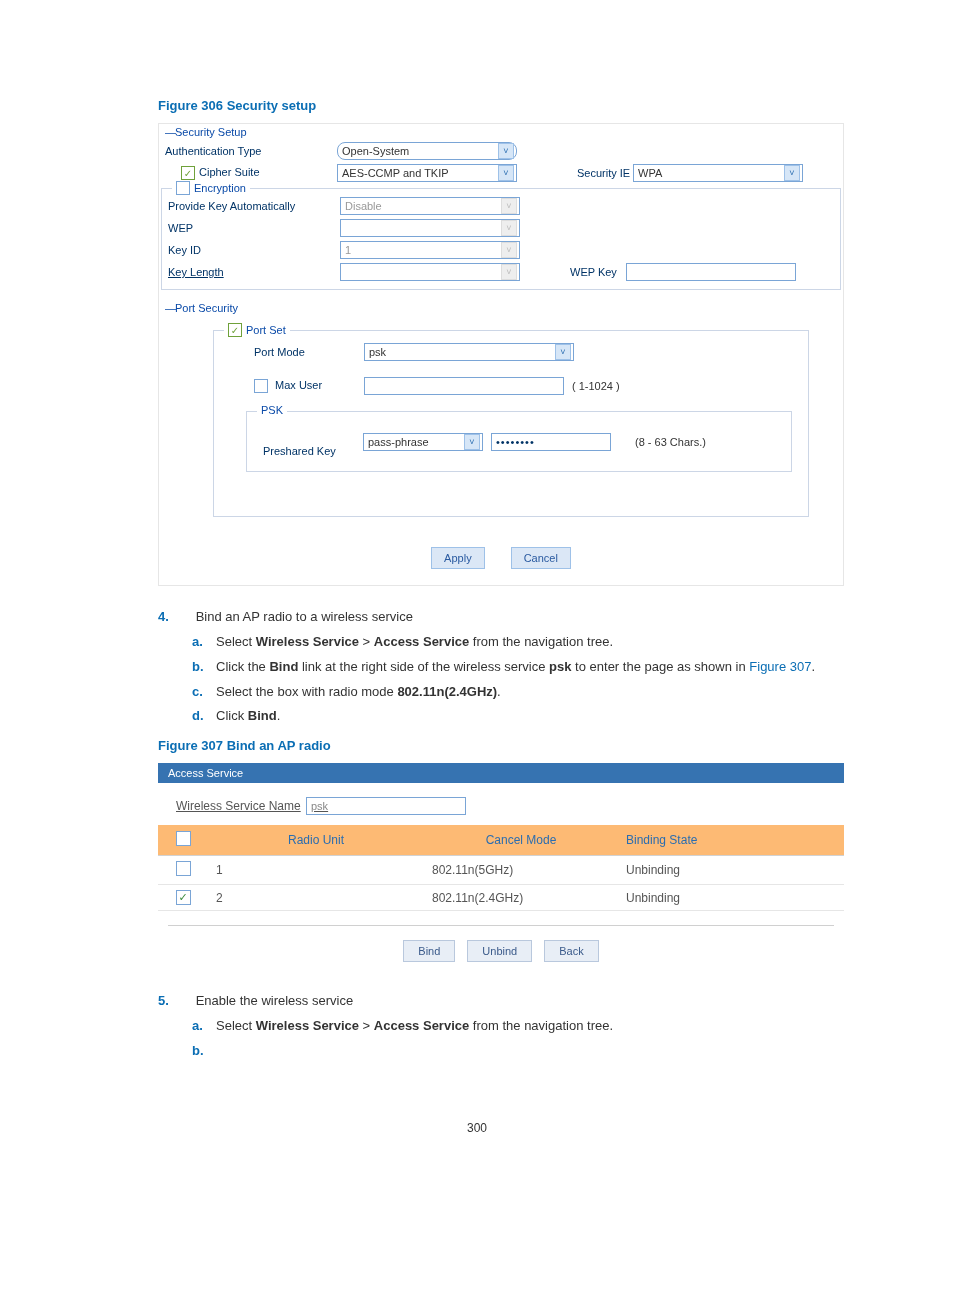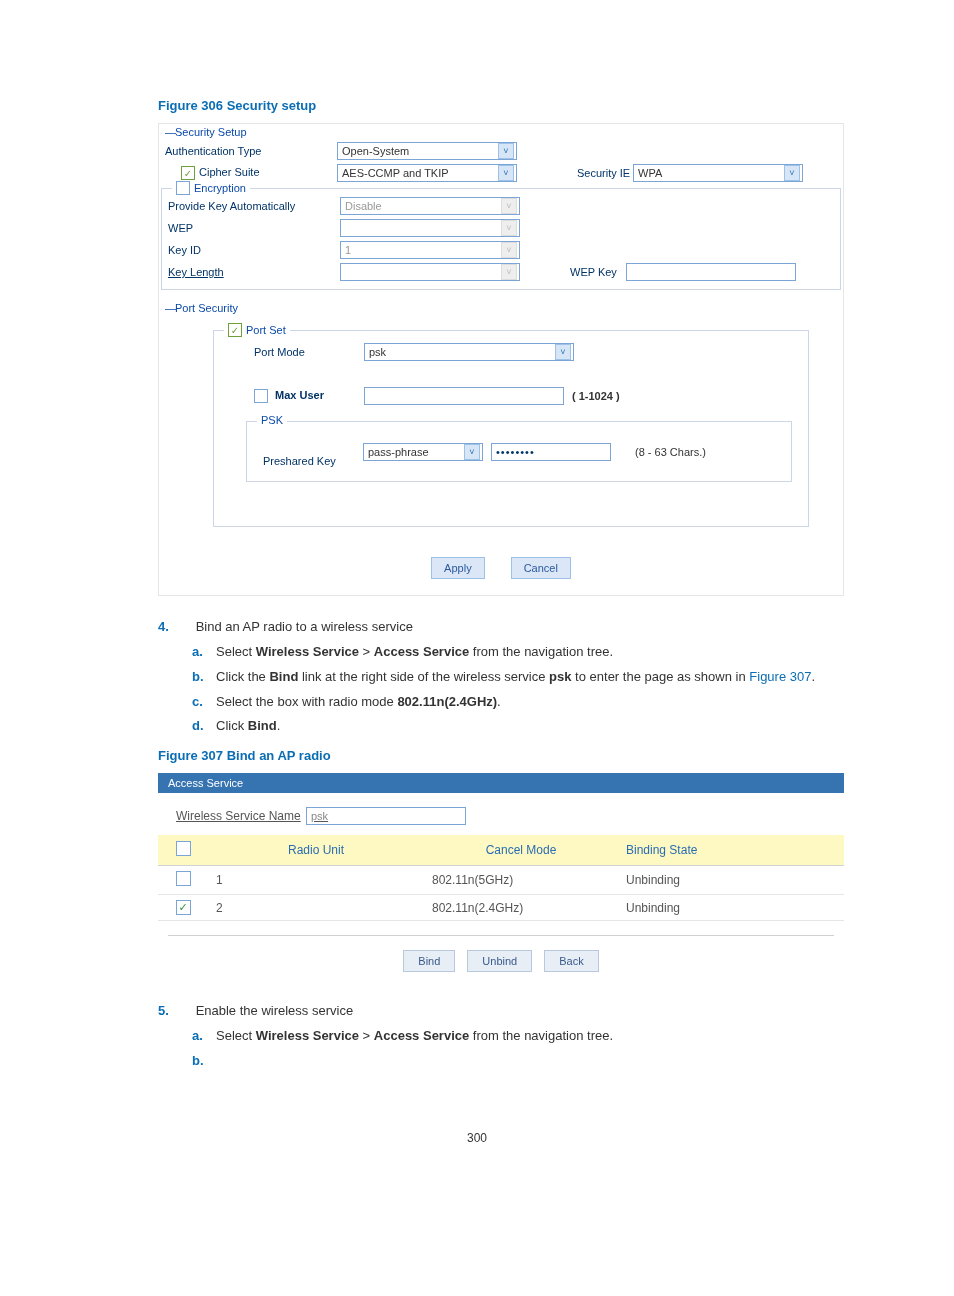--- a/index.html
+++ b/index.html
@@ -28,21 +28,21 @@
   ol.sub{list-style:none;padding:0;margin:6px 0 0 34px;}
   ol.sub>li{margin-bottom:6px;display:flex;}
   .let{color:#0b6eb4;font-weight:bold;display:inline-block;width:24px;flex-shrink:0;}
   .link{color:#0b6eb4;}
   .bold{font-weight:bold;}
   
   .fig307{overflow:hidden;font-size:12px;}
   .f307-head{background:#3673b1;color:#fff;font-size:11px;padding:4px 10px;}
   .f307-row{display:flex;align-items:center;padding:14px 18px 10px 18px;color:#555;text-decoration:underline;}
   table.radios{width:100%;border-collapse:collapse;font-size:12px;}
-  table.radios th{color:#2a6db0;font-weight:normal;padding:6px 8px;border-bottom:1px solid #d2d2d2;text-align:left;background:#fef9c3;}
+  table.radios th{color:#2a6db0;font-weight:normal;padding:6px 8px;border-bottom:1px solid #d2d2d2;text-align:left;background:#fdba74;}
   table.radios td{padding:5px 8px;border-bottom:1px solid #e6e6e6;color:#555;}
   .chk{width:13px;height:13px;border:1px solid #7aa5d6;display:inline-flex;align-items:center;justify-content:center;color:#3a8a3a;font-size:11px;background:#fff;}
   .hr{border-top:1px solid #d0d0d0;margin:14px 10px 10px 10px;}
   .btnrow{display:flex;gap:12px;justify-content:center;padding:4px 0 8px 0;}
   .page-num{text-align:center;font-size:12px;color:#333;margin-top:60px;}
 </style>
 </head>
 <body>
 
 <div class="page">
@@ -50,21 +50,21 @@
 
     <div class="fig-caption">Figure 306 Security setup</div>
 
     <div class="fig306">
       <div class="sec-title">
         <span style="letter-spacing:-1px;">—</span><span>Security Setup</span>
       </div>
 
       <div class="row">
         <div style="width:172px;">Authentication Type</div>
-        <div class="sel" style="width:180px;">
+        <div class="sel" style="width:180px;border-radius:8px;">
           <span>Open-System</span>
           <span class="dd">˅</span>
         </div>
       </div>
 
       <div class="row">
         <div style="width:172px;padding-left:16px;box-sizing:border-box;">
           <span class="cb">✓</span><span>Cipher Suite</span>
         </div>
         <div class="sel" style="width:180px;">
@@ -126,21 +126,21 @@
           <span class="cb">✓</span>
           <span>Port Set</span>
         </div>
         <div class="row" style="padding-left:28px;">
           <div style="width:110px;">Port Mode</div>
           <div class="sel" style="width:210px;">
             <span>psk</span>
             <span class="dd">˅</span>
           </div>
         </div>
-        <div class="row" style="padding-left:28px;margin-top:22px;font-weight:bold;">
+        <div class="row" style="padding-left:28px;margin-top:12px;">
           <div style="width:110px;">
             <span class="cb2" style="border-color:#7aa5d6;"></span>
             <span>Max User</span>
           </div>
           <div class="tbox" style="width:200px;"></div>
           <div style="margin-left:8px;color:#333;">( 1-1024 )</div>
         </div>
 
         <div class="group" style="margin:14px 4px 0 20px;padding:12px 10px;">
           <div class="group-label">PSK</div>

